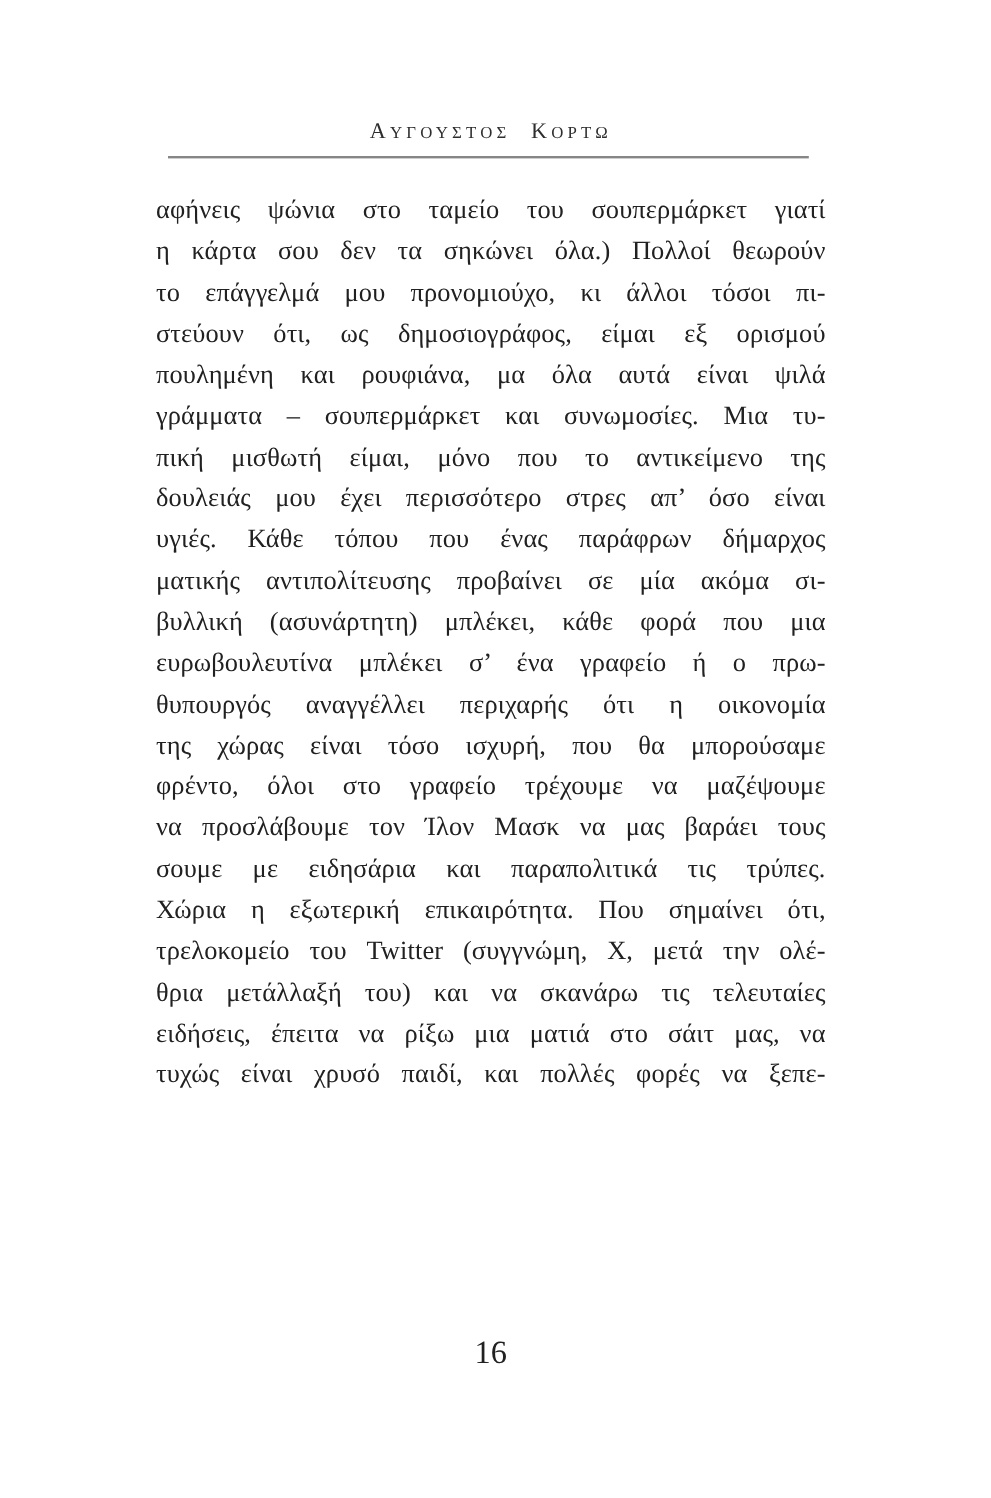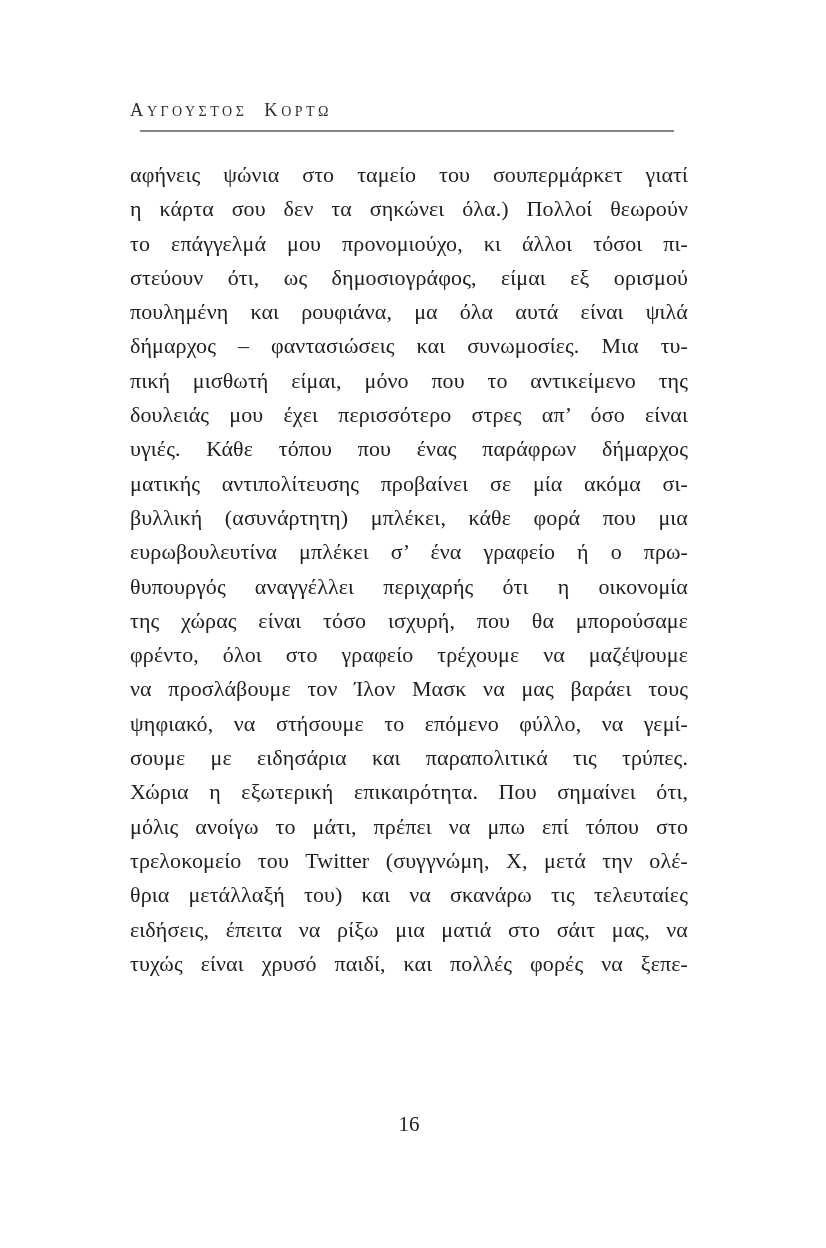--- a/index.html
+++ b/index.html
@@ -14,20 +14,21 @@
     background: var(--bg-color, #ffffff);
     overflow: hidden;
     font-family: "Liberation Serif", "DejaVu Serif", serif;
     color: var(--text-color, #212121);
   }
   .running-header {
     position: absolute;
     left: 130px;
     top: 100px;
     width: 558px;
+    text-align: center;
     font-size: 14px;
     letter-spacing: 3.5px;
     color: var(--header-color, #2e2e2e);
     white-space: nowrap;
   }
   .running-header .part + .part {
     margin-left: 10px;
   }
   .running-header .ini {
     font-size: 18.5px;
@@ -53,21 +54,21 @@
     text-align-last: justify;
     letter-spacing: 0.1px;
     white-space: normal;
   }
   .page-number {
     position: absolute;
     left: 130px;
     top: 1112px;
     width: 558px;
     text-align: center;
-    font-size: 21px;
+    font-size: 27px;
     color: var(--text-color, #212121);
   }
 </style>
 </head>
 <body>
 
 <div class="page">
 
   <div class="running-header">
     <span class="part"><span class="ini">Α</span><span>ΥΓΟΥΣΤΟΣ</span></span>
@@ -75,35 +76,33 @@
   </div>
 
   <div class="header-rule"></div>
 
   <div class="body-text">
       <div class="line">αφήνεις ψώνια στο ταμείο του σουπερμάρκετ γιατί</div>
       <div class="line">η κάρτα σου δεν τα σηκώνει όλα.) Πολλοί θεωρούν</div>
       <div class="line">το επάγγελμά μου προνομιούχο, κι άλλοι τόσοι πι-</div>
       <div class="line">στεύουν ότι, ως δημοσιογράφος, είμαι εξ ορισμού</div>
       <div class="line">πουλημένη και ρουφιάνα, μα όλα αυτά είναι ψιλά</div>
-      <div class="line">δήμαρχος – φαντασιώσεις και συνωμοσίες. Μια τυ-</div>
+      <div class="line">γράμματα – σουπερμάρκετ και συνωμοσίες. Μια τυ-</div>
       <div class="line">πική μισθωτή είμαι, μόνο που το αντικείμενο της</div>
       <div class="line">δουλειάς μου έχει περισσότερο στρες απ’ όσο είναι</div>
       <div class="line">υγιές. Κάθε τόπου που ένας παράφρων δήμαρχος</div>
       <div class="line">ματικής αντιπολίτευσης προβαίνει σε μία ακόμα σι-</div>
       <div class="line">βυλλική (ασυνάρτητη) μπλέκει, κάθε φορά που μια</div>
       <div class="line">ευρωβουλευτίνα μπλέκει σ’ ένα γραφείο ή ο πρω-</div>
       <div class="line">θυπουργός αναγγέλλει περιχαρής ότι η οικονομία</div>
       <div class="line">της χώρας είναι τόσο ισχυρή, που θα μπορούσαμε</div>
       <div class="line">φρέντο, όλοι στο γραφείο τρέχουμε να μαζέψουμε</div>
       <div class="line">να προσλάβουμε τον Ίλον Μασκ να μας βαράει τους</div>
-      <div class="line">ψηφιακό, να στήσουμε το επόμενο φύλλο, να γεμί-</div>
       <div class="line">σουμε με ειδησάρια και παραπολιτικά τις τρύπες.</div>
       <div class="line">Χώρια η εξωτερική επικαιρότητα. Που σημαίνει ότι,</div>
-      <div class="line">μόλις ανοίγω το μάτι, πρέπει να μπω επί τόπου στο</div>
       <div class="line">τρελοκομείο του Twitter (συγγνώμη, X, μετά την ολέ-</div>
       <div class="line">θρια μετάλλαξή του) και να σκανάρω τις τελευταίες</div>
       <div class="line">ειδήσεις, έπειτα να ρίξω μια ματιά στο σάιτ μας, να</div>
       <div class="line">τυχώς είναι χρυσό παιδί, και πολλές φορές να ξεπε-</div>
     </div>
 
   <div class="page-number">16</div>
 
 </div>
 

